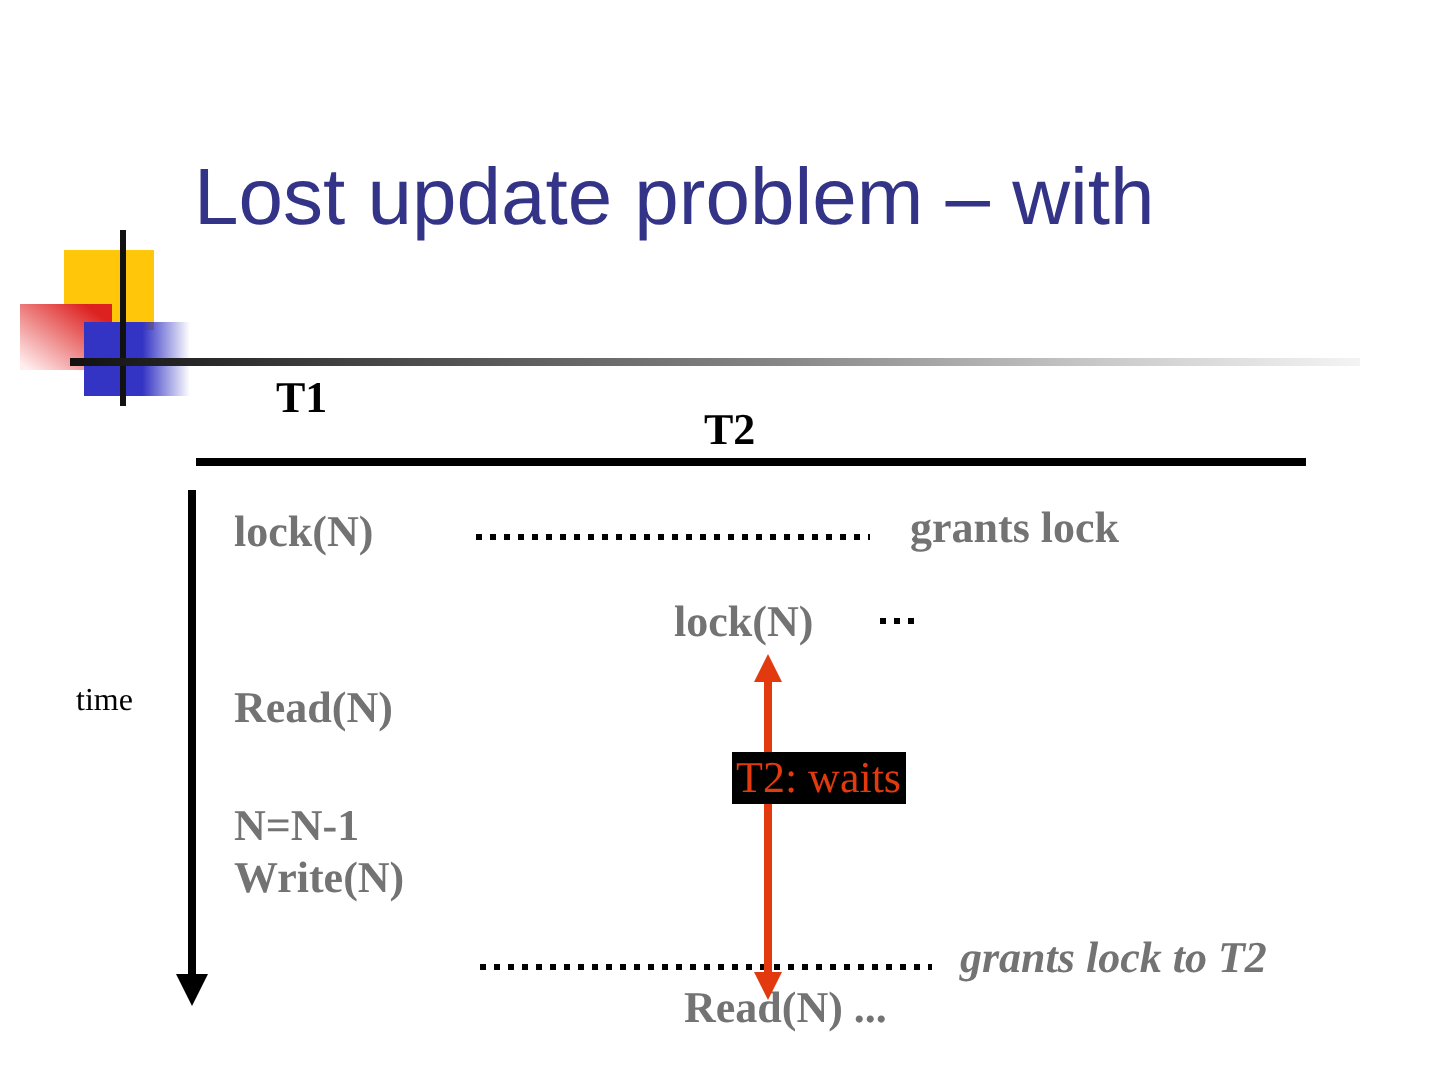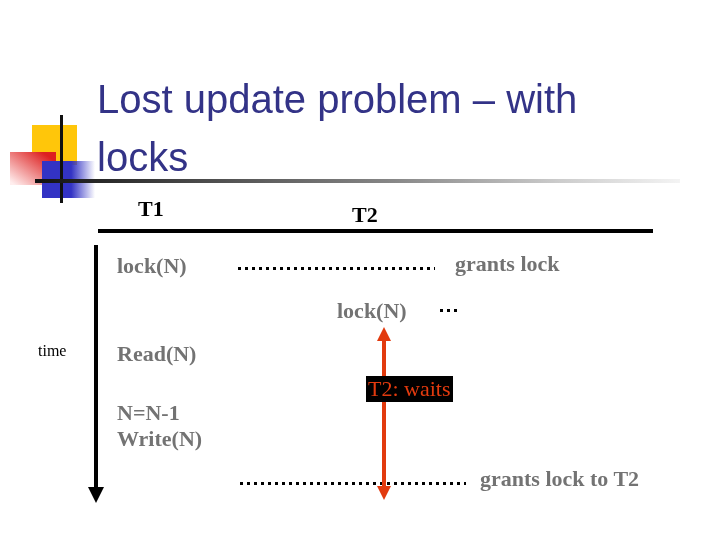--- a/index.html
+++ b/index.html
@@ -28,37 +28,37 @@
   .sq-red { left: 10px; top: 112px; width: 46px; height: 33px;
     background: linear-gradient(to left bottom, #dd2020 15%, #ffeeee 95%); }
   .sq-blue { left: 42px; top: 121px; width: 53px; height: 37px;
     background: linear-gradient(to right, #3333c4 55%, rgba(51,51,196,0) 100%); }
   .deco-vline { left: 60px; top: 75px; width: 3px; height: 88px; background: #111; }
   .title-rule { left: 35px; top: 139px; width: 655px; height: 4px;
     background: linear-gradient(to right, #111 0%, #444 22%, #888 55%, #ccc 80%, #f7f7f7 100%); }
 
   
   .hdr { font-size: 22px; font-weight: bold; color: #000; white-space: nowrap; }
-  .hdr-t1 { left: 138px; top: 156px; }
+  .hdr-t1 { left: 138px; top: 146px; }
   .hdr-t2 { left: 352px; top: 162px; }
   .hdr-mgr { left: 462px; top: 162px; }
   .hdr-rule { left: 98px; top: 189px; width: 555px; height: 4px; background: #000; }
 
   
   .op { font-size: 22px; font-weight: bold; color: #737373; white-space: nowrap; }
   .t1-lock   { left: 117px; top: 213px; }
   .t2-lock   { left: 337px; top: 258px; }
   .t1-read   { left: 117px; top: 301px; }
   .t1-assign { left: 117px; top: 360px; }
   .t1-write  { left: 117px; top: 386px; }
   .t1-unlock { left: 117px; top: 429px; }
   .t2-read   { left: 342px; top: 451px; }
   .mgr-grants    { left: 455px; top: 211px; }
   .mgr-denies    { left: 459px; top: 256px; }
-  .mgr-grants-t2 { left: 480px; top: 426px; }
+  .mgr-grants-t2 { left: 480px; top: 426px; font-style: italic; }
 
   .time-label { left: 38px; top: 302px; font-size: 16px; font-weight: 400; color: #000; }
 
   
   .dots { height: 3px;
     background: repeating-linear-gradient(90deg, #000 0 3px, transparent 3px 7px); }
   .dots-1 { left: 238px; top: 227px; width: 197px; }
   .dots-2 { left: 240px; top: 442px; width: 226px; }
   .dots-mini { left: 440px; top: 269px; width: 19px; }
 
@@ -85,37 +85,37 @@
 <div class="slide">
 
   <div class="abs sq-yellow"></div>
   <div class="abs sq-red"></div>
   <div class="abs sq-blue"></div>
   <div class="abs deco-vline"></div>
   <div class="abs title-rule"></div>
 
   <div class="abs title">
     <div>Lost update problem – with</div>
-    <div>locks</div>
   </div>
 
   <div class="abs hdr hdr-t1">T1</div>
   <div class="abs hdr hdr-t2">T2</div>
   <div class="abs hdr-rule"></div>
 
   <div class="abs time-label">time</div>
   <div class="abs time-line"></div>
   <div class="abs time-head"></div>
 
   <div class="abs op t1-lock">lock(N)</div>
   <div class="abs op t1-read">Read(N)</div>
   <div class="abs op t1-assign">N=N-1</div>
   <div class="abs op t1-write">Write(N)</div>
 
   <div class="abs op t2-lock">lock(N)</div>
+  <div class="abs op t2-read">Read(N) ...</div>
 
   <div class="abs dots dots-1"></div>
   <div class="abs op mgr-grants">grants lock</div>
   <div class="abs dots dots-mini"></div>
   <div class="abs dots dots-2"></div>
   <div class="abs op mgr-grants-t2">grants lock to T2</div>
 
   <div class="abs wait-line"></div>
   <div class="abs wait-head-up"></div>
   <div class="abs wait-head-down"></div>

